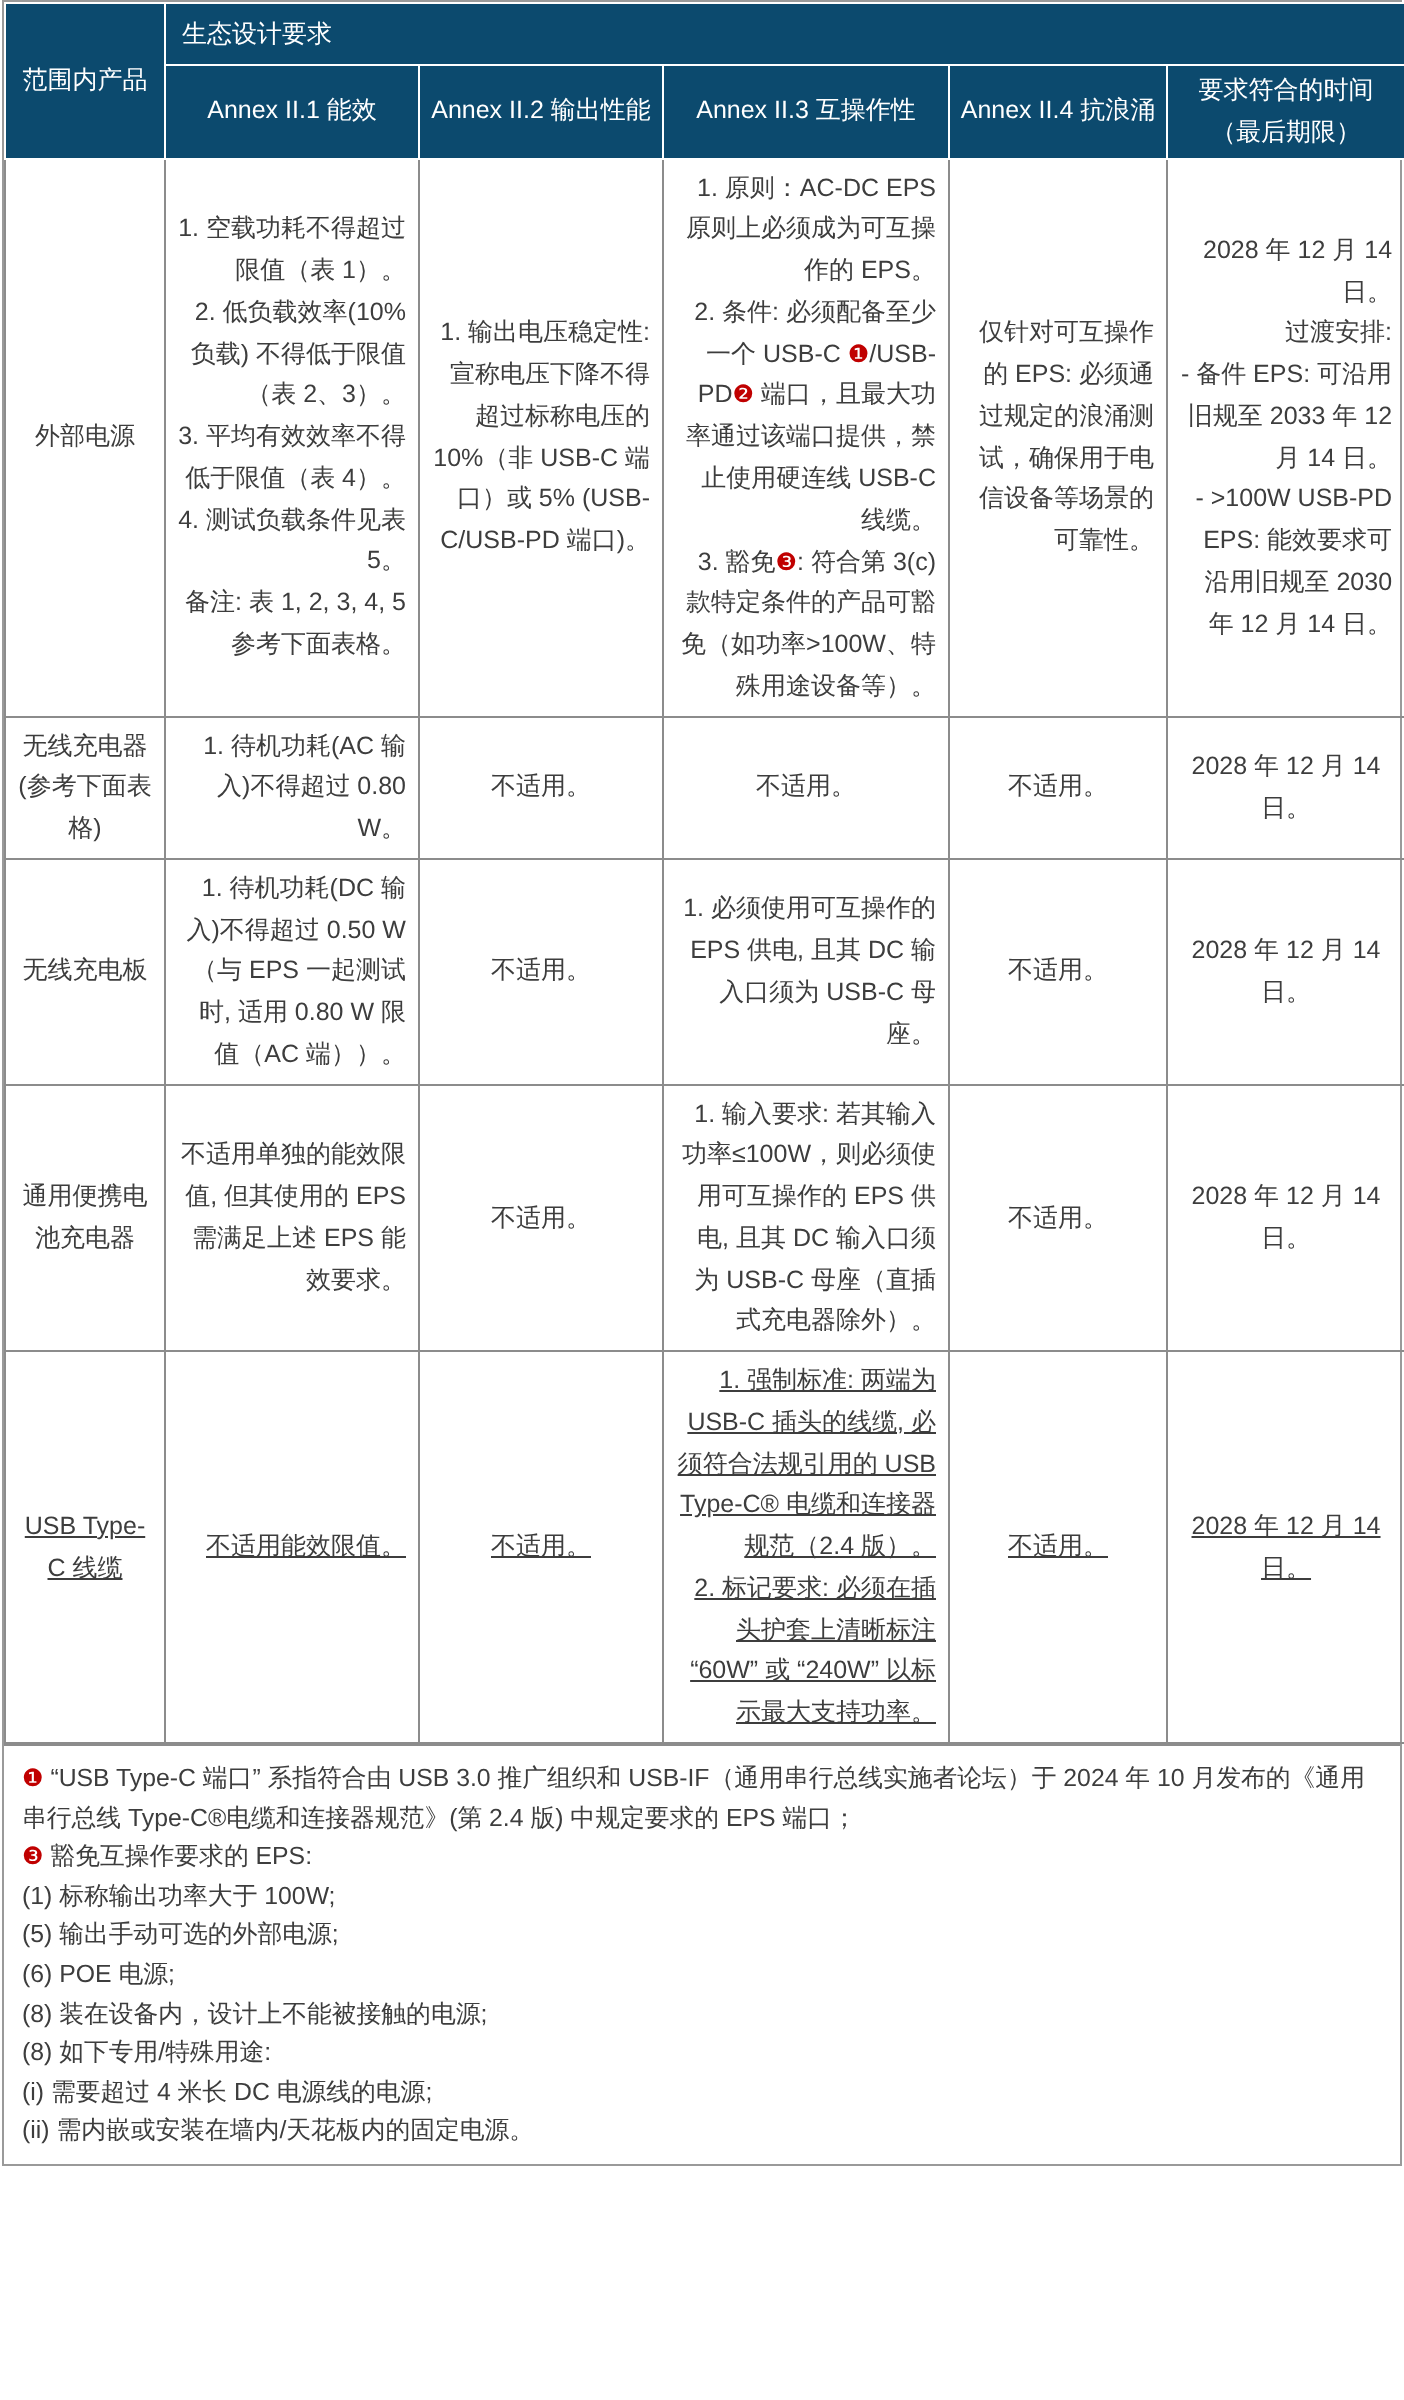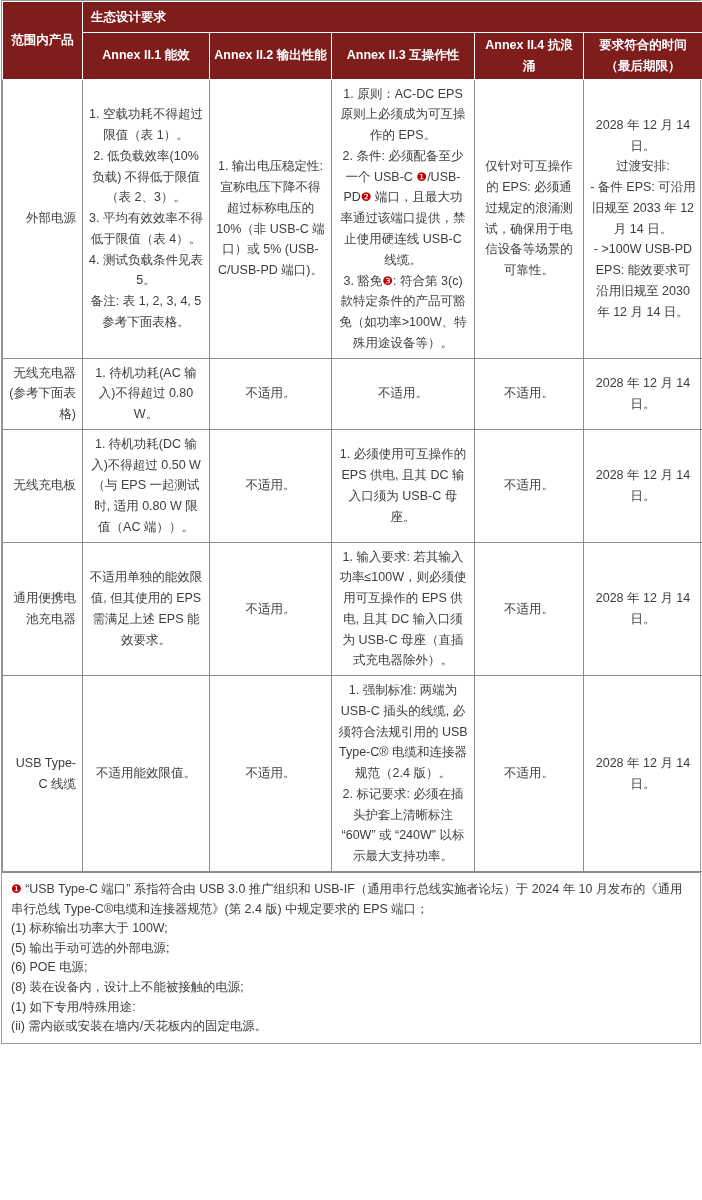--- a/index.html
+++ b/index.html
@@ -21,50 +21,50 @@
     font-size:12.5px;
     line-height:1.66;
   }
   table.req col.c1{width:80px;}
   table.req col.c2{width:127px;}
   table.req col.c3{width:122px;}
   table.req col.c4{width:143px;}
   table.req col.c5{width:109px;}
   table.req col.c6{width:119px;}
   table.req th{
-    background:#7f1d1d;
+    background:#0c4a6e;
     color:#ffffff;
-    font-weight:bold;
+    font-weight:normal;
     border:1px solid #ffffff;
     text-align:center;
     vertical-align:middle;
     padding:2px 4px;
     font-size:12.5px;
   }
   table.req th.group{
     text-align:left;
     padding-left:8px;
     height:26px;
   }
   table.req tr.hdr2 th{height:36px;}
   table.req td{
     border:1px solid #8c8c8c;
     vertical-align:middle;
     padding:4px 6px;
     white-space:pre-line;
     word-break:break-word;
   }
   td.center{text-align:center;}
-  td.left{text-align:center;}
-  td.product{text-align:right;}
+  td.left{text-align:right;}
+  td.product{text-align:center;}
   tr.r1 td{height:235px;}
   tr.r2 td{height:40px;}
   tr.r3 td{height:96px;}
   tr.r4 td{height:96px;}
-  tr.r5 td{height:186px;}
+  tr.r5 td{height:186px;text-decoration:underline;}
   .fn-marker{color:#c00000;font-size:12px;}
   .footnotes{
     border-top:1px solid #8c8c8c;
     padding:7px 9px 6px 9px;
     font-size:12.4px;
     line-height:19.6px;
   }
   .fn-line{white-space:pre-line;word-break:break-word;}
 </style>
 </head>
@@ -147,20 +147,22 @@
       <td class="left">1. 强制标准: 两端为 USB-C 插头的线缆, 必须符合法规引用的 USB Type-C® 电缆和连接器规范（2.4 版）。
 2. 标记要求: 必须在插头护套上清晰标注 “60W” 或 “240W” 以标示最大支持功率。</td>
       <td class="center">不适用。</td>
       <td class="center">2028 年 12 月 14 日。</td>
     </tr>
   </tbody>
     </table>
 
   <div class="footnotes">
       <div class="fn-line"><span class="fn-marker">❶</span> “USB Type-C 端口” 系指符合由 USB 3.0 推广组织和 USB-IF（通用串行总线实施者论坛）于 2024 年 10 月发布的《通用串行总线 Type-C®电缆和连接器规范》(第 2.4 版) 中规定要求的 EPS 端口；</div>
+      <div class="fn-line"><span class="fn-marker">❸</span> 豁免互操作要求的 EPS:</div>
       <div class="fn-line">(1) 标称输出功率大于 100W;</div>
       <div class="fn-line">(5) 输出手动可选的外部电源;</div>
       <div class="fn-line">(6) POE 电源;</div>
       <div class="fn-line">(8) 装在设备内，设计上不能被接触的电源;</div>
-      <div class="fn-line">(1) 如下专用/特殊用途:</div>
+      <div class="fn-line">(8) 如下专用/特殊用途:</div>
+      <div class="fn-line">(i) 需要超过 4 米长 DC 电源线的电源;</div>
       <div class="fn-line">(ii) 需内嵌或安装在墙内/天花板内的固定电源。</div>
     </div>
 </div>
 
 </body></html>

